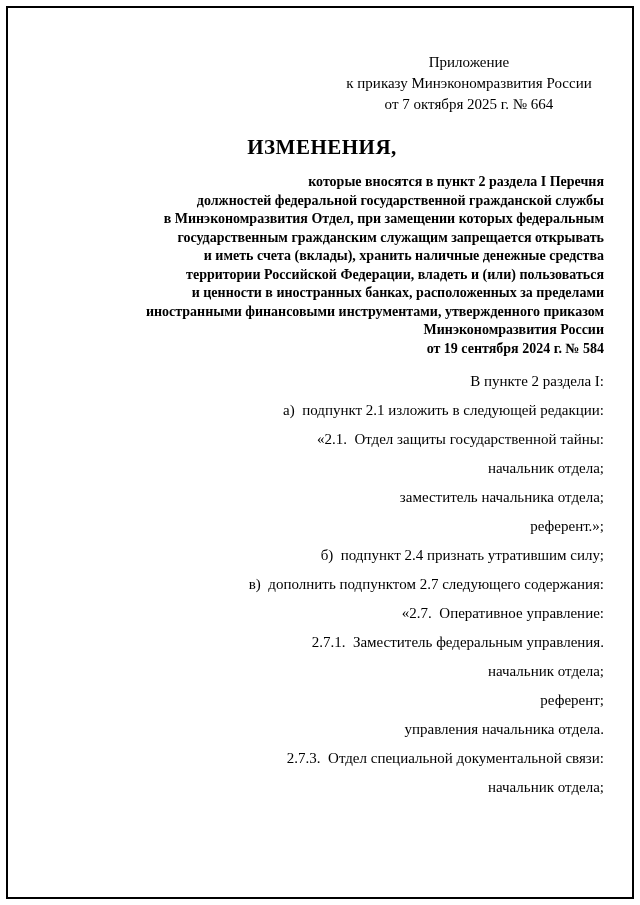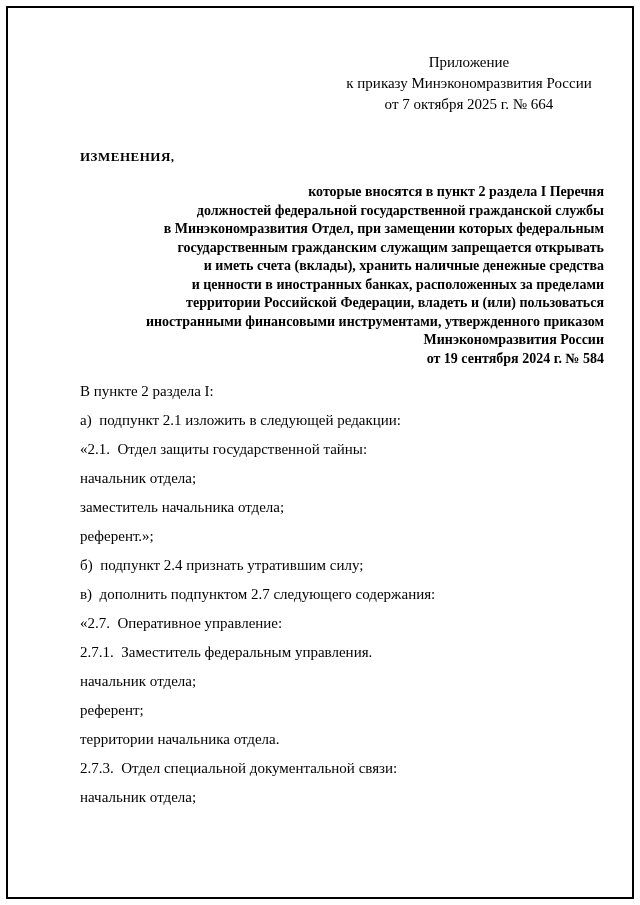--- a/index.html
+++ b/index.html
@@ -22,34 +22,34 @@
     top: 6px;
     left: 6px;
     right: 6px;
     bottom: 6px;
     border: 2px solid #000000;
     pointer-events: none;
   }
   .content {
     position: relative;
     box-sizing: border-box;
-    padding: 52px 36px 20px 80px;
+    padding: 52px 36px 20px 40px;
     height: 100%;
   }
   .appendix-block {
     width: 270px;
     margin-left: auto;
     text-align: center;
     font-size: 15px;
     line-height: 21px;
   }
   .doc-title {
-    margin-top: 32px;
-    text-align: left;
-    font-size: 13px;
+    margin-top: 22px;
+    text-align: center;
+    font-size: 21px;
     font-weight: bold;
     letter-spacing: 0.5px;
     line-height: 20px;
   }
   .subtitle-block {
     margin-top: 16px;
     text-align: right;
     font-size: 14px;
     font-weight: bold;
     line-height: 18.5px;
@@ -58,20 +58,21 @@
     white-space: nowrap;
   }
   .doc-body {
     margin-top: 12px;
     font-size: 15px;
     line-height: 23px;
   }
   .doc-body div {
     margin: 0 0 6px 0;
     white-space: pre-wrap;
+    text-align: right;
   }
 </style>
 </head>
 <body>
 
 <div class="page">
   <div class="border-frame"></div>
   <div class="content">
 
     <div class="appendix-block">
@@ -81,39 +82,39 @@
     </div>
 
     <div class="doc-title">ИЗМЕНЕНИЯ,</div>
 
     <div class="subtitle-block">
         <div>которые вносятся в пункт 2 раздела I Перечня</div>
         <div>должностей федеральной государственной гражданской службы</div>
         <div>в Минэкономразвития Отдел, при замещении которых федеральным</div>
         <div>государственным гражданским служащим запрещается открывать</div>
         <div>и иметь счета (вклады), хранить наличные денежные средства</div>
+        <div>территории Российской Федерации, владеть и (или) пользоваться</div>
         <div>и ценности в иностранных банках, расположенных за пределами</div>
-        <div>территории Российской Федерации, владеть и (или) пользоваться</div>
         <div>иностранными финансовыми инструментами, утвержденного приказом</div>
         <div>Минэкономразвития России</div>
         <div>от 19 сентября 2024 г. № 584</div>
       </div>
 
     <div class="doc-body">
         <div>В пункте 2 раздела I:</div>
         <div>а)  подпункт 2.1 изложить в следующей редакции:</div>
         <div>«2.1.  Отдел защиты государственной тайны:</div>
         <div>начальник отдела;</div>
         <div>заместитель начальника отдела;</div>
         <div>референт.»;</div>
         <div>б)  подпункт 2.4 признать утратившим силу;</div>
         <div>в)  дополнить подпунктом 2.7 следующего содержания:</div>
         <div>«2.7.  Оперативное управление:</div>
         <div>2.7.1.  Заместитель федеральным управления.</div>
         <div>начальник отдела;</div>
         <div>референт;</div>
-        <div>территории начальника отдела.</div>
+        <div>управления начальника отдела.</div>
         <div>2.7.3.  Отдел специальной документальной связи:</div>
         <div>начальник отдела;</div>
       </div>
 
   </div>
 </div>
 
 </body></html>

